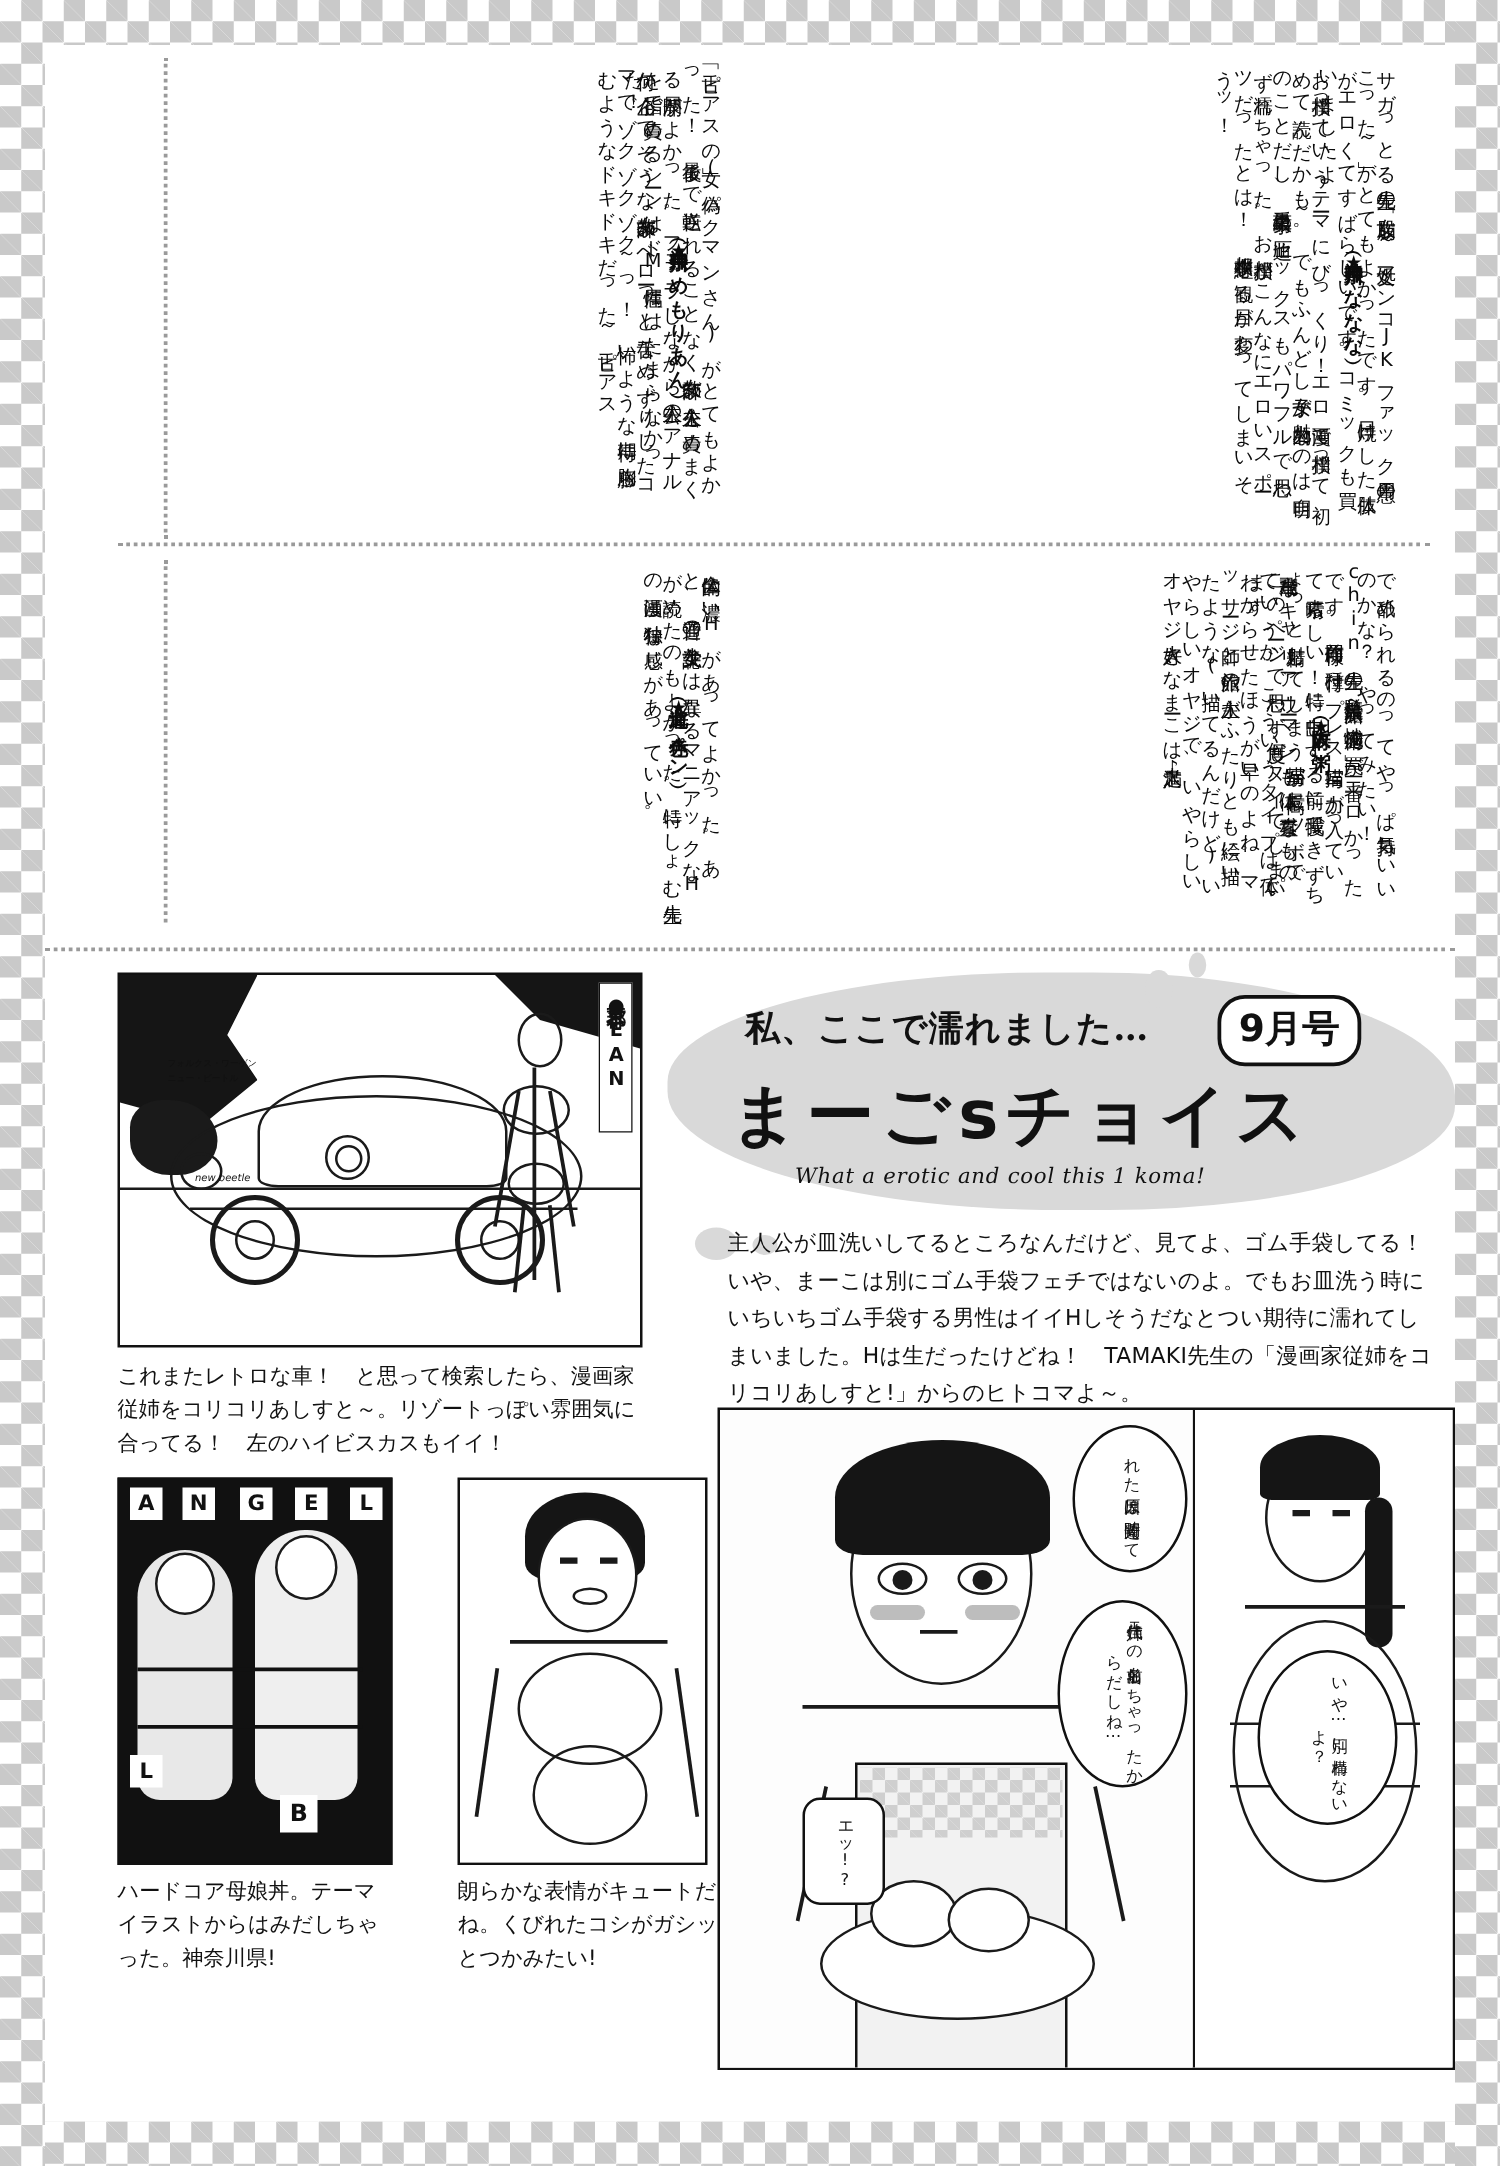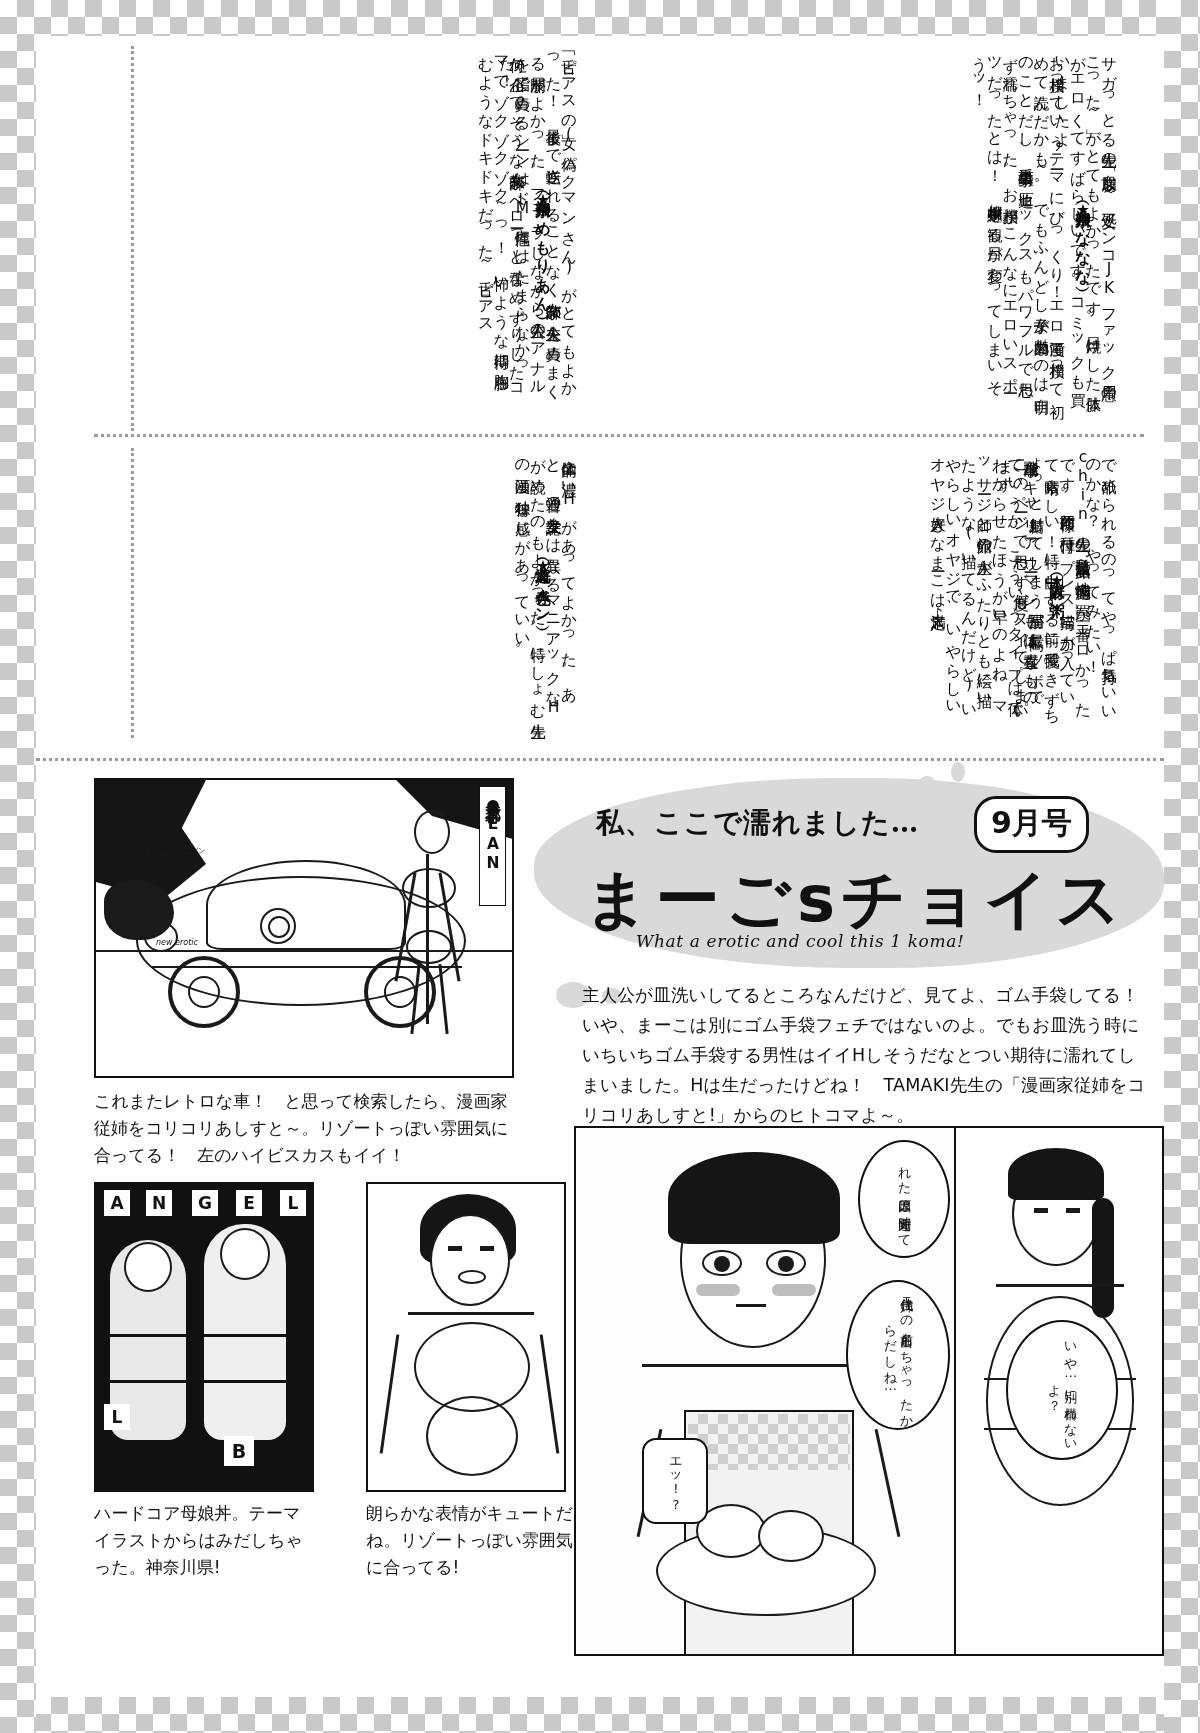--- a/index.html
+++ b/index.html
@@ -83,21 +83,21 @@
     font-family:"DejaVu Serif", serif;
     font-weight:bold;
     font-size:28px;
     color:#111;
     letter-spacing:1px;
   }
   .masthead-main {
     position:absolute;
     font-family:"DejaVu Sans", sans-serif;
     font-weight:bold;
-    font-size:64px;
+    font-size:54px;
     letter-spacing:6px;
     color:#111;
   }
   .masthead-en {
     position:absolute;
     font-family:"DejaVu Serif", serif;
     font-style:italic;
     font-size:17px;
     color:#111;
     letter-spacing:0.6px;
@@ -265,21 +265,21 @@
       <div class="sketch-line" style="left:330px; top:74px; width:3px; height:170px;"></div>
       <div class="sketch-line" style="left:308px; top:92px; width:3px; height:110px; transform:rotate(10deg);"></div>
       <div class="sketch-line" style="left:352px; top:92px; width:3px; height:110px; transform:rotate(-10deg);"></div>
       <div class="sketch-oval" style="left:306px; top:88px; width:54px; height:40px;"></div>
       <div class="sketch-oval" style="left:310px; top:150px; width:46px; height:34px;"></div>
       <div class="sketch-line" style="left:318px; top:184px; width:3px; height:70px; transform:rotate(6deg);"></div>
       <div class="sketch-line" style="left:346px; top:184px; width:3px; height:70px; transform:rotate(-6deg);"></div>
 
       <div style="position:absolute; left:38px; top:66px; font-size:7px;">フォルクス・ワーゲン</div>
       <div style="position:absolute; left:38px; top:78px; font-size:7px;">ニュー・ビートル</div>
-      <div style="position:absolute; left:60px; top:158px; font-size:8px; font-style:italic;">new erotic</div>
+      <div style="position:absolute; left:60px; top:158px; font-size:8px; font-style:italic;">new beetle</div>
     </div>
     <div class="credit" style="right:6px; top:6px; height:120px;">東京都●EAN</div>
   </div>
   <div class="panel-caption" style="left:58px; top:1052px; width:430px;">これまたレトロな車！　と思って検索したら、漫画家従姉をコリコリあしすと～。リゾートっぽい雰囲気に合ってる！　左のハイビスカスもイイ！</div>
 
   <div class="panel" style="left:58px; top:1146px; width:220px; height:310px; background:#111;">
     <div class="art" style="background:#111;">
       <div class="gray-fill" style="left:14px; top:56px; width:76px; height:200px; border-radius:38px 38px 18px 18px; background:#e8e8e8;"></div>
       <div class="gray-fill" style="left:108px; top:40px; width:82px; height:216px; border-radius:40px 40px 18px 18px; background:#efefef;"></div>
       <div class="sketch-oval" style="left:28px; top:58px; width:48px; height:50px; background:#fff;"></div>
@@ -306,21 +306,21 @@
       <div class="sketch-fill" style="left:112px; top:62px; width:14px; height:5px;"></div>
       <div class="sketch-oval" style="left:90px; top:86px; width:28px; height:14px;"></div>
       <div class="sketch-line" style="left:40px; top:128px; width:126px; height:3px;"></div>
       <div class="sketch-oval" style="left:46px; top:138px; width:116px; height:90px;"></div>
       <div class="sketch-oval" style="left:58px; top:212px; width:92px; height:80px;"></div>
       <div class="sketch-line" style="left:20px; top:150px; width:3px; height:120px; transform:rotate(8deg);"></div>
       <div class="sketch-line" style="left:180px; top:150px; width:3px; height:120px; transform:rotate(-8deg);"></div>
     </div>
 
   </div>
-  <div class="panel-caption" style="left:330px; top:1464px; width:210px;">朗らかな表情がキュートだね。リゾートっぽい雰囲気に合ってる!</div>
+  <div class="panel-caption" style="left:330px; top:1464px; width:210px;">朗らかな表情がキュートだね。くびれたコシがガシッとつかみたい!</div>
 
   <div class="panel" style="left:538px; top:1090px; width:590px; height:530px;">
     <div class="manga-grid">
 
       <div class="manga-cell" style="left:378px; top:0; width:212px; height:530px; border-top:none; border-right:none; border-bottom:none;">
         <div class="sketch-oval" style="left:56px; top:34px; width:88px; height:104px;"></div>
         <div class="dark-fill" style="left:52px; top:20px; width:96px; height:52px; border-radius:50% 50% 10% 10%;"></div>
         <div class="dark-fill" style="left:136px; top:70px; width:22px; height:120px; border-radius:12px;"></div>
         <div class="sketch-fill" style="left:78px; top:80px; width:14px; height:5px;"></div>
         <div class="sketch-fill" style="left:110px; top:80px; width:14px; height:5px;"></div>

